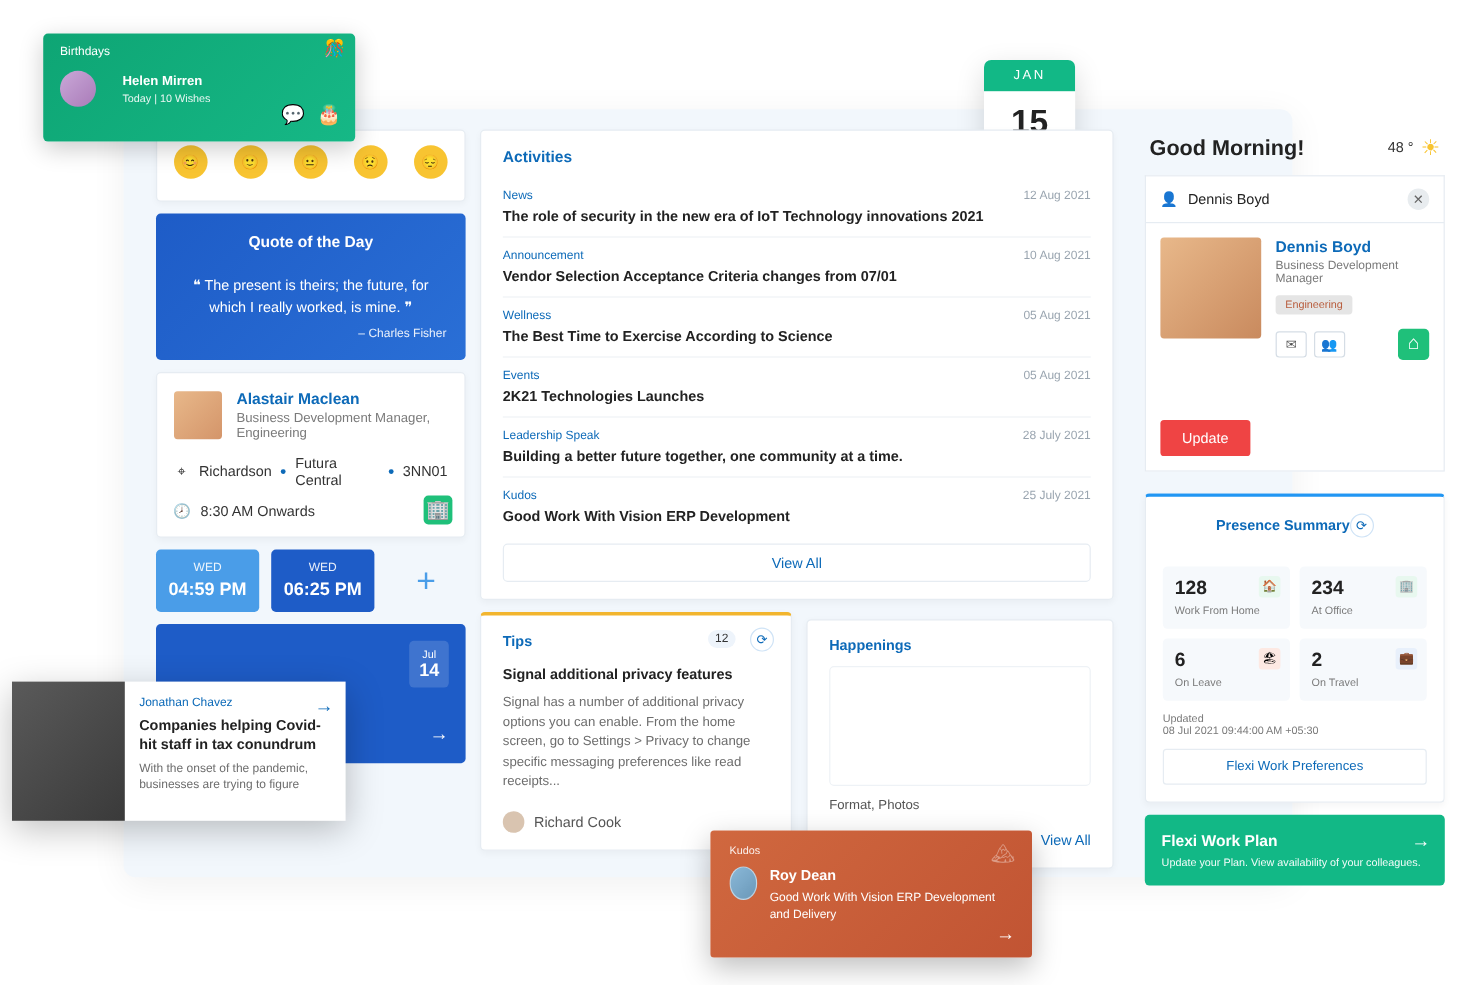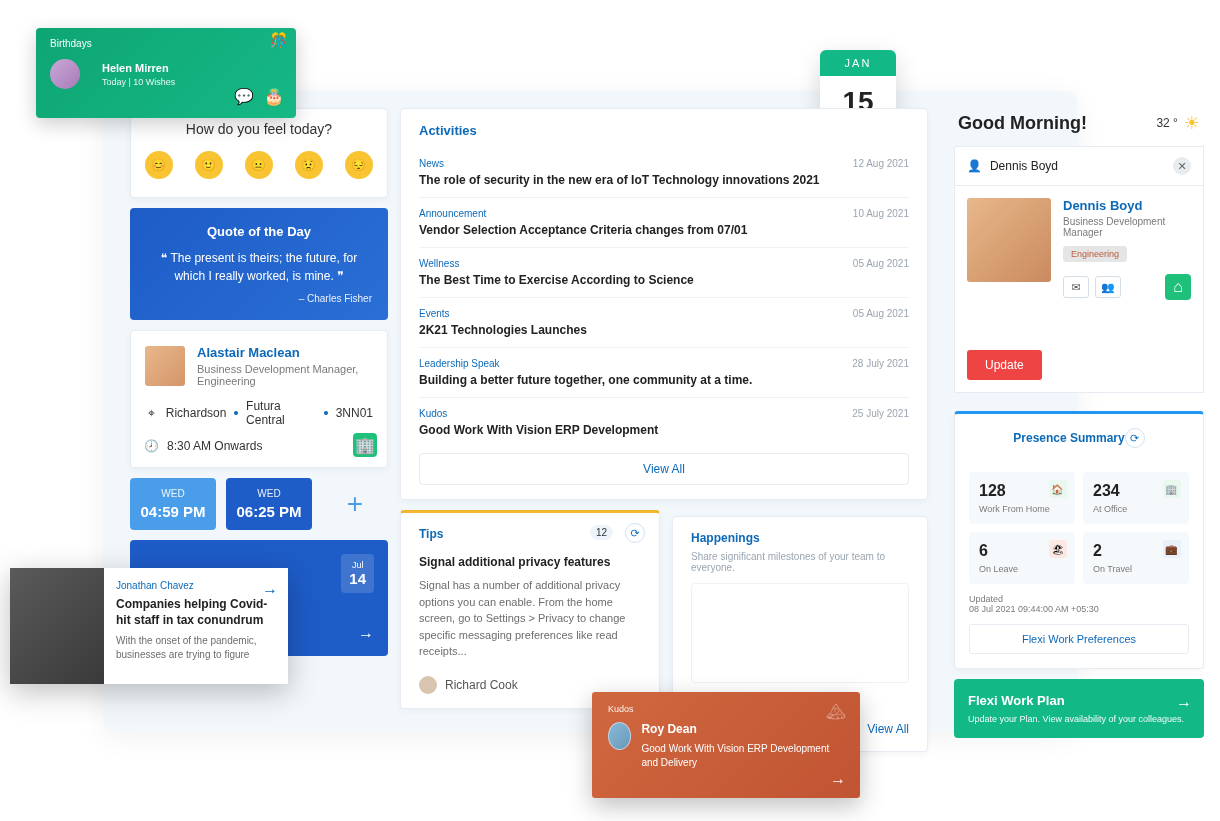--- a/index.html
+++ b/index.html
@@ -8,21 +8,21 @@
 .col1{position:absolute;left:130px;top:108px;width:258px}
 .col2{position:absolute;left:400px;top:108px;width:528px}
 .col3{position:absolute;left:954px;top:108px;width:250px}
 .card{background:#fff;border:1px solid #e6ecf2;border-radius:4px;box-shadow:0 2px 6px rgba(0,0,0,.04)}
 .feel{padding:12px 0 18px;text-align:center}
 .feel-h{font-size:14px;color:#333;margin-bottom:14px}
 .emoji-row{display:flex;justify-content:center;gap:22px}
 .emoji{width:28px;height:28px;border-radius:50%;background:#f8c431;display:flex;align-items:center;justify-content:center;cursor:pointer}
 .emoji span{font-size:12px}
 .quote{margin-top:10px;background:linear-gradient(135deg,#1e5cc7,#2a6fd6);color:#fff;padding:16px;border-radius:4px;text-align:center;position:relative}
-.quote-h{font-size:13px;font-weight:600;margin-bottom:10px}
+.quote-h{font-size:13px;font-weight:600;margin-bottom:20px}
 .quote-body{font-size:12px;line-height:1.5;padding:0 8px}
 .quote-auth{font-size:10px;text-align:right;margin-top:8px;opacity:.9}
 .person-card{margin-top:10px;padding:14px;position:relative}
 .person-top{display:flex;gap:12px;align-items:center}
 .avatar{width:40px;height:40px;border-radius:3px;background:linear-gradient(135deg,#e8b88a,#d4956a);flex:none}
 .pname{font-size:13px;color:#0d6ab8;font-weight:600}
 .ptitle{font-size:11px;color:#7a7a7a;margin-top:3px}
 .meta-row{display:flex;align-items:center;gap:8px;font-size:12px;color:#333;margin-top:12px}
 .dot{width:4px;height:4px;background:#0d6ab8;border-radius:50%}
 .ic{width:14px;height:14px;display:inline-flex;align-items:center;justify-content:center}
@@ -122,21 +122,20 @@
 
 <div class="bg-shell"></div>
 
 <div class="cal-chip">
   <div class="cal-top">JAN</div>
   <div class="cal-day">15</div>
 </div>
 
 <div class="col1">
   <div class="card feel">
-    <div class="feel-h">How do you feel today?</div>
     <div class="emoji-row">
       <div class="emoji">
           <span>😊</span>
         </div>
       <div class="emoji">
           <span>🙂</span>
         </div>
       <div class="emoji">
           <span>😐</span>
         </div>
@@ -263,31 +262,30 @@
       <div class="tips-auth">
         <div class="av"></div>
         <span style="font-size:12px;color:#555">Richard Cook</span>
       </div>
     </div>
   </div>
 </div>
 
 <div class="card happen">
   <div class="tips-h">Happenings</div>
-  <div class="hap-sub">Share significant milestones of your team to everyone.</div>
   <div class="hap-box"></div>
   <div class="fmt">Format, Photos</div>
   <div style="text-align:right;margin-top:14px"><span style="font-size:12px;color:#0d6ab8;cursor:pointer">View All</span></div>
 </div>
 
 <div class="col3">
   <div class="good-h">
     <h2>Good Morning!</h2>
     <div class="temp">
-        <span>32 °</span>
+        <span>48 °</span>
         <span class="sun">☀</span>
       </div>
   </div>
   <div class="prof-bar">
     <div class="nm">
         <span>👤</span>
         <span>Dennis Boyd</span>
       </div>
     <div class="close-x">✕</div>
   </div>

